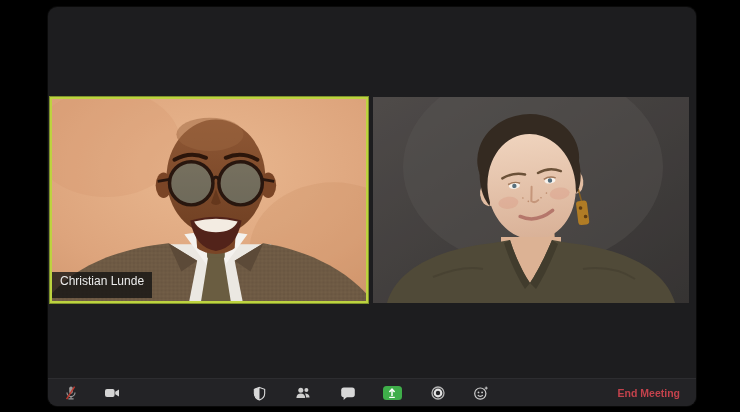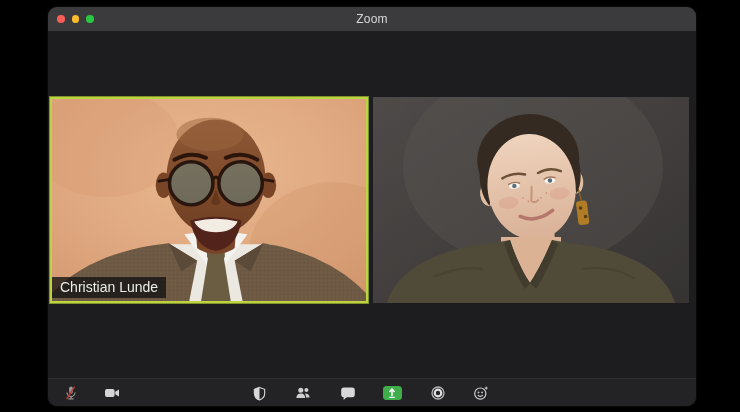--- a/index.html
+++ b/index.html
@@ -37,22 +37,22 @@
   .tile {
     position: absolute; top: 90px; height: 206px;
     background: #111; overflow: hidden;
   }
   .tile.left { left: 2px; width: 318px; border: 2px solid #bdd33f; box-shadow: 0 0 0 1px #7f932c; }
   .tile.right { left: 325px; width: 316px; }
   .tile svg { display:block; width: 100%; height: 100%; }
   .name-label {
     position: absolute; left: 0; bottom: 4px;
     background: rgba(18,18,18,0.78);
-    color: #ececec; font-size: 14px;
-    padding: 2px 8px 3px 8px;
+    color: #ececec; font-size: 12px;
+    padding: 2px 8px 10px 8px;
     white-space: nowrap;
   }
   .tile.left .name-label { left: 0; bottom: 3px; }
 
   .toolbar {
     position: absolute; left: 0; right: 0; bottom: 0;
     height: 28px;
     background: #232326;
     border-top: 1px solid #2d2d30;
   }
@@ -73,28 +73,20 @@
     display: flex; align-items: center;
     color: #c2424c; font-size: 10.5px; font-weight: 700;
   }
 </style>
 </head>
 <body>
 
 <div id="stage">
   <div class="window">
 
-    <div class="titlebar">
-      <div class="traffic">
-        <div class="tl red"></div>
-        <div class="tl yellow"></div>
-        <div class="tl green"></div>
-      </div>
-      <div class="title">Zoom</div>
-    </div>
 
     <div class="tile left">
       <svg viewBox="0 0 318 206" preserveAspectRatio="none">
         <defs>
           <radialGradient id="bgL" cx="0.5" cy="0.35" r="0.95">
             <stop offset="0" stop-color="#e9b890"></stop>
             <stop offset="0.6" stop-color="#dda47c"></stop>
             <stop offset="1" stop-color="#cd9269"></stop>
           </radialGradient>
           <linearGradient id="skinL" x1="0" y1="0" x2="0" y2="1">
@@ -277,16 +269,17 @@
         <svg width="16" height="16" viewBox="0 0 16 16">
           <circle cx="7.3" cy="8.6" r="5.6" stroke="#cfcfcf" stroke-width="1.2" fill="none"></circle>
           <circle cx="5.5" cy="7.4" r="0.9" fill="#cfcfcf"></circle>
           <circle cx="9.1" cy="7.4" r="0.9" fill="#cfcfcf"></circle>
           <path d="M4.8,10.2 a3.2,3.2 0 0 0 5,0" stroke="#cfcfcf" stroke-width="1.2" fill="none"></path>
           <line x1="13.2" y1="1.6" x2="13.2" y2="4.6" stroke="#cfcfcf" stroke-width="1"></line>
           <line x1="11.7" y1="3.1" x2="14.7" y2="3.1" stroke="#cfcfcf" stroke-width="1"></line>
         </svg>
       </div>
 
+      <div class="end-meeting">End Meeting</div>
     </div>
 
   </div>
 </div>
 
 </body></html>

